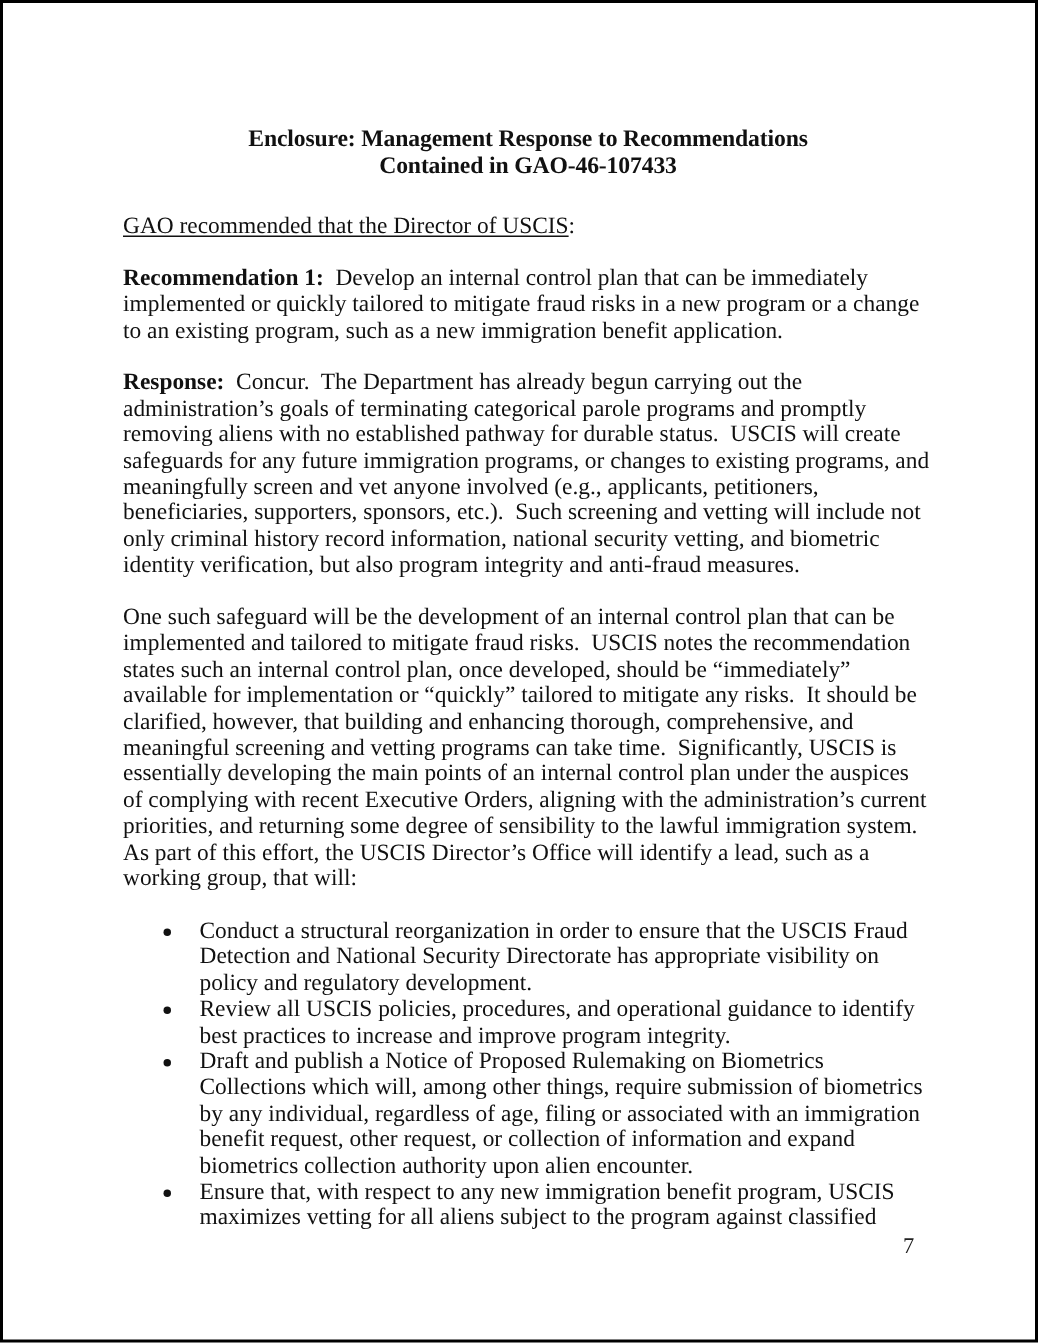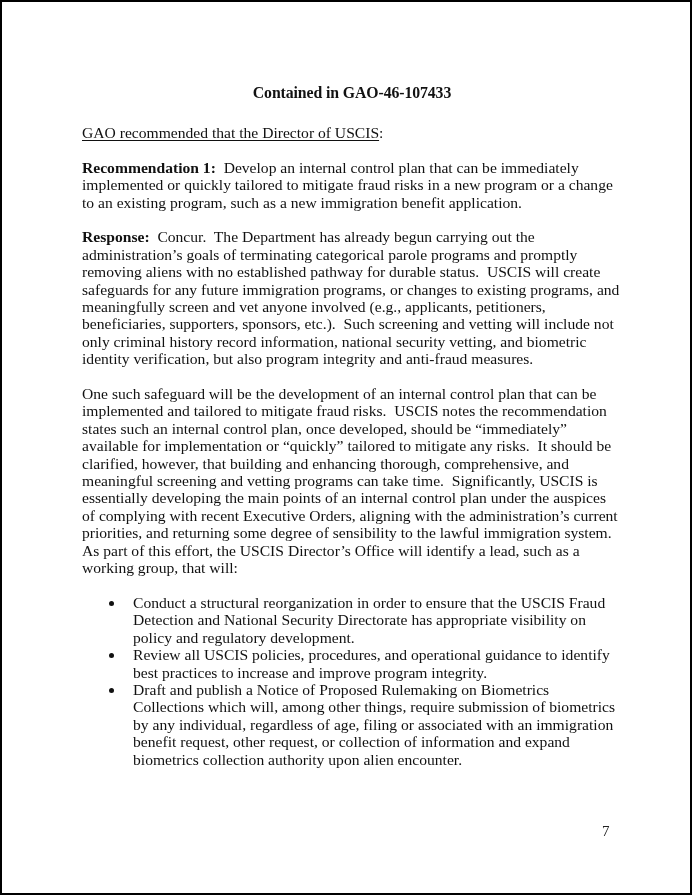--- a/index.html
+++ b/index.html
@@ -34,20 +34,21 @@
     .page-number {
       position: absolute; left: 600px; top: 821px; font-size: 15px; color: #222;
     }
   </style>
 </head>
 <body>
 
 <div class="page">
   <div class="content">
     <div class="title">
+      <div>Enclosure:  Management Response to Recommendations</div>
       <div>Contained in GAO-46-107433</div>
     </div>
 
     <p><span class="lead">GAO recommended that the Director of USCIS</span><span>:</span></p>
 
     <p><span class="b">Recommendation 1:</span><span style="white-space: pre-wrap;">  Develop an internal control plan that can be immediately implemented or quickly tailored to mitigate fraud risks in a new program or a change to an existing program, such as a new immigration benefit application.</span></p>
 
     <p><span class="b">Response:</span><span style="white-space: pre-wrap;">  Concur.  The Department has already begun carrying out the administration’s goals of terminating categorical parole programs and promptly removing aliens with no established pathway for durable status.  USCIS will create safeguards for any future immigration programs, or changes to existing programs, and meaningfully screen and vet anyone involved (e.g., applicants, petitioners, beneficiaries, supporters, sponsors, etc.).  Such screening and vetting will include not only criminal history record information, national security vetting, and biometric identity verification, but also program integrity and anti-fraud measures.</span></p>
 
     <p style="white-space: pre-wrap;">One such safeguard will be the development of an internal control plan that can be implemented and tailored to mitigate fraud risks.  USCIS notes the recommendation states such an internal control plan, once developed, should be “immediately” available for implementation or “quickly” tailored to mitigate any risks.  It should be clarified, however, that building and enhancing thorough, comprehensive, and meaningful screening and vetting programs can take time.  Significantly, USCIS is essentially developing the main points of an internal control plan under the auspices of complying with recent Executive Orders, aligning with the administration’s current priorities, and returning some degree of sensibility to the lawful immigration system.  As part of this effort, the USCIS Director’s Office will identify a lead, such as a working group, that will:</p>
@@ -58,17 +59,21 @@
         <span>Conduct a structural reorganization in order to ensure that the USCIS Fraud Detection and National Security Directorate has appropriate visibility on policy and regulatory development.</span>
       </div>
       <div class="bullet-item">
         <span class="bullet-dot"></span>
         <span>Review all USCIS policies, procedures, and operational guidance to identify best practices to increase and improve program integrity.</span>
       </div>
       <div class="bullet-item">
         <span class="bullet-dot"></span>
         <span>Draft and publish a Notice of Proposed Rulemaking on Biometrics Collections which will, among other things, require submission of biometrics by any individual, regardless of age, filing or associated with an immigration benefit request, other request, or collection of information and expand biometrics collection authority upon alien encounter.</span>
       </div>
+      <div class="bullet-item">
+        <span class="bullet-dot"></span>
+        <span>Ensure that, with respect to any new immigration benefit program, USCIS maximizes vetting for all aliens subject to the program against classified</span>
+      </div>
     </div>
   </div>
 
   <div class="page-number">7</div>
 </div>
 
 </body></html>

